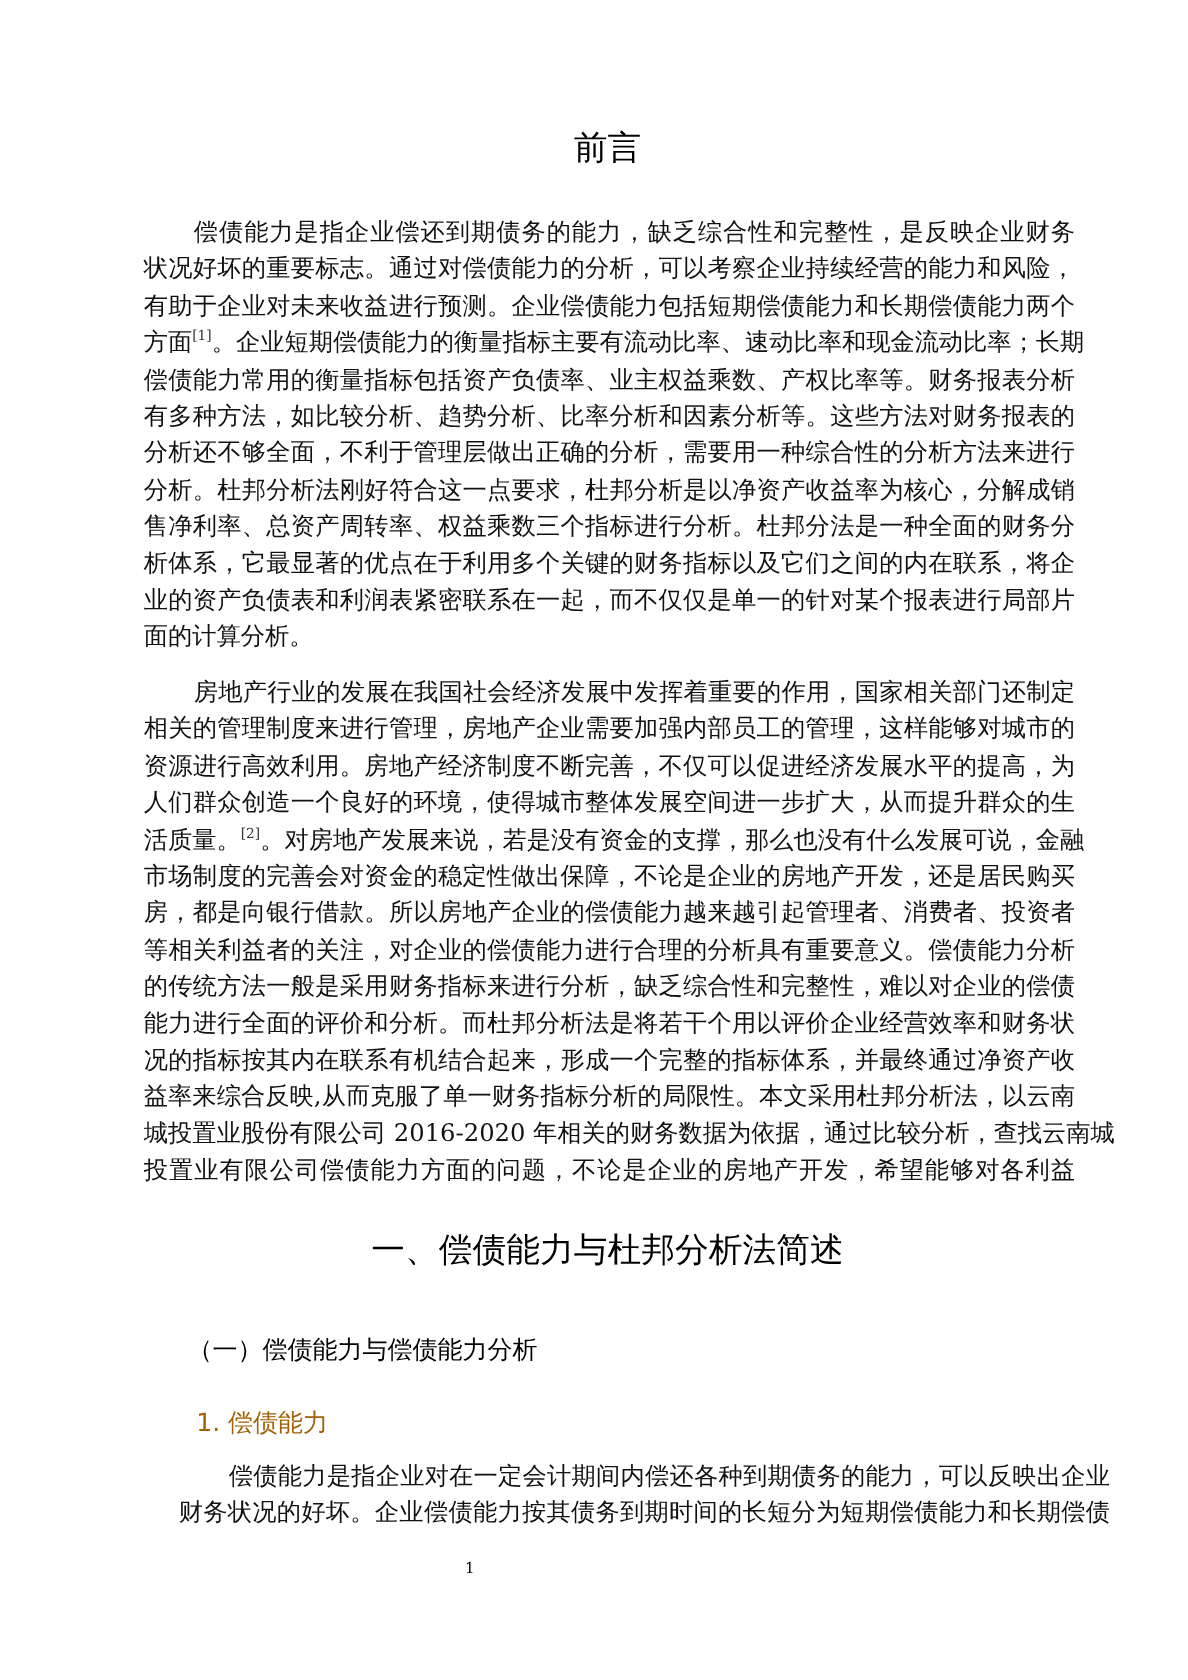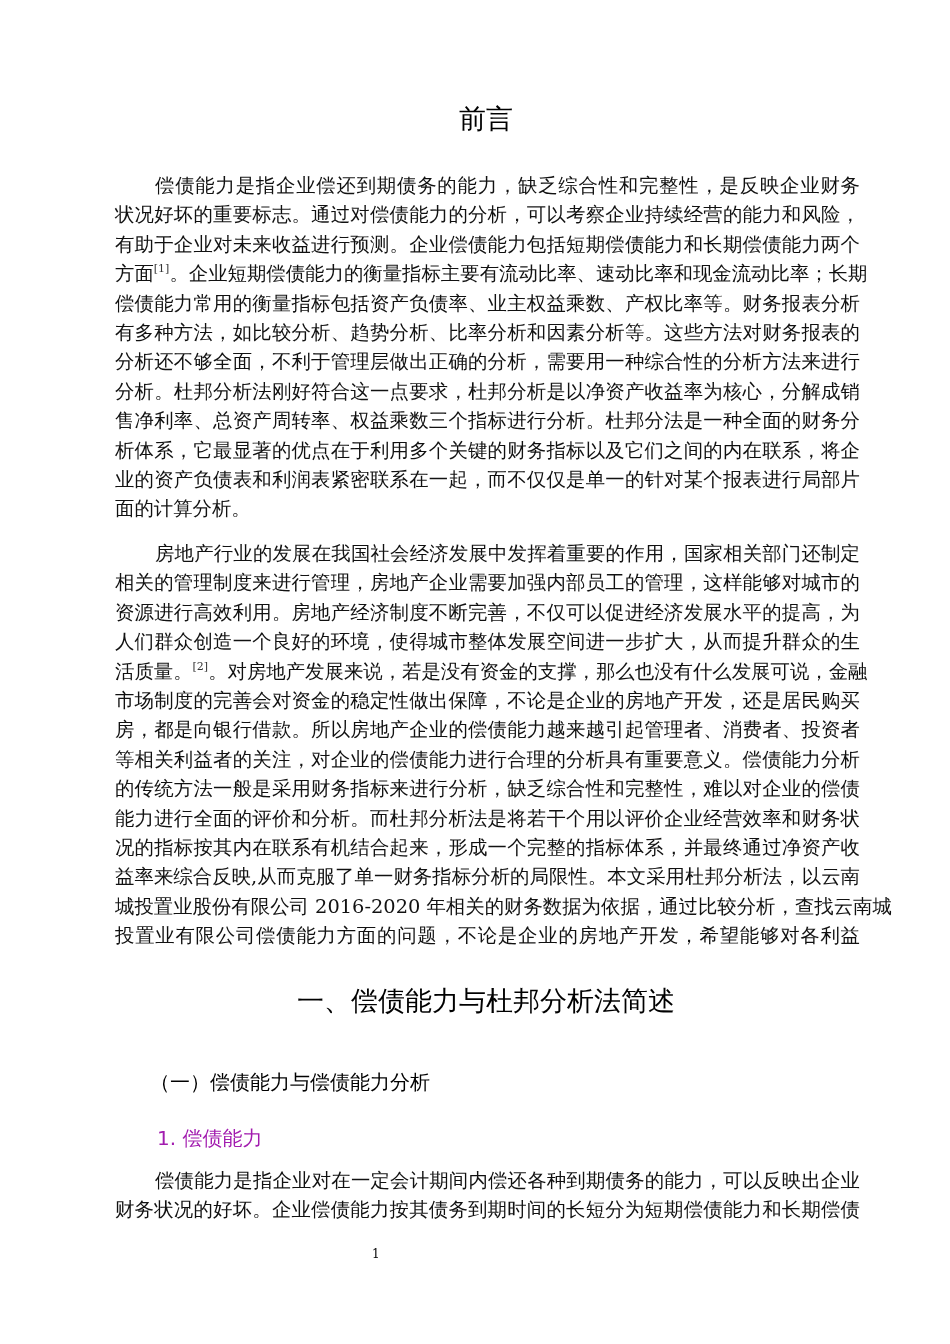--- a/index.html
+++ b/index.html
@@ -40,33 +40,33 @@
       font-family: "DejaVu Sans", "Liberation Sans", sans-serif;
       font-size: 27px;
       line-height: 32px;
       top: 985px;
       color: #000;
     }
     .subsection-title {
       position: absolute;
       left: 150px;
       top: 1068px;
-      font-family: Liberation Sans, sans-serif;
+      font-family: Liberation Mono, monospace;
       font-size: 20px;
       line-height: 28px;
       color: #000;
     }
     .subsub-title {
       position: absolute;
       left: 157px;
       top: 1124px;
       font-family: "DejaVu Sans", "Liberation Sans", sans-serif;
       font-size: 20px;
       line-height: 28px;
-      color: #a21caf;
+      color: #a16207;
     }
     .para {
       position: absolute;
       left: 115px;
       width: 745px;
     }
     .line {
       display: block;
       height: 29.4px;
       line-height: 29.4px;
@@ -132,20 +132,20 @@
     <span class="line">城投置业股份有限公司 2016-2020 年相关的财务数据为依据，通过比较分析，查找云南城</span>
     <span class="line">投置业有限公司偿债能力方面的问题，不论是企业的房地产开发，希望能够对各利益</span>
   </div>
 
   <div class="section-title">一、偿债能力与杜邦分析法简述</div>
 
   <div class="subsection-title">（一）偿债能力与偿债能力分析</div>
 
   <div class="subsub-title">1. 偿债能力</div>
 
-  <div class="para" style="top:1166px;">
+  <div class="para" style="top:1166px;margin-left:28px;">
     <span class="line indent">偿债能力是指企业对在一定会计期间内偿还各种到期债务的能力，可以反映出企业</span>
     <span class="line">财务状况的好坏。企业偿债能力按其债务到期时间的长短分为短期偿债能力和长期偿债</span>
   </div>
 
   <div class="page-number">1</div>
 
 </div>
 
 </body></html>

